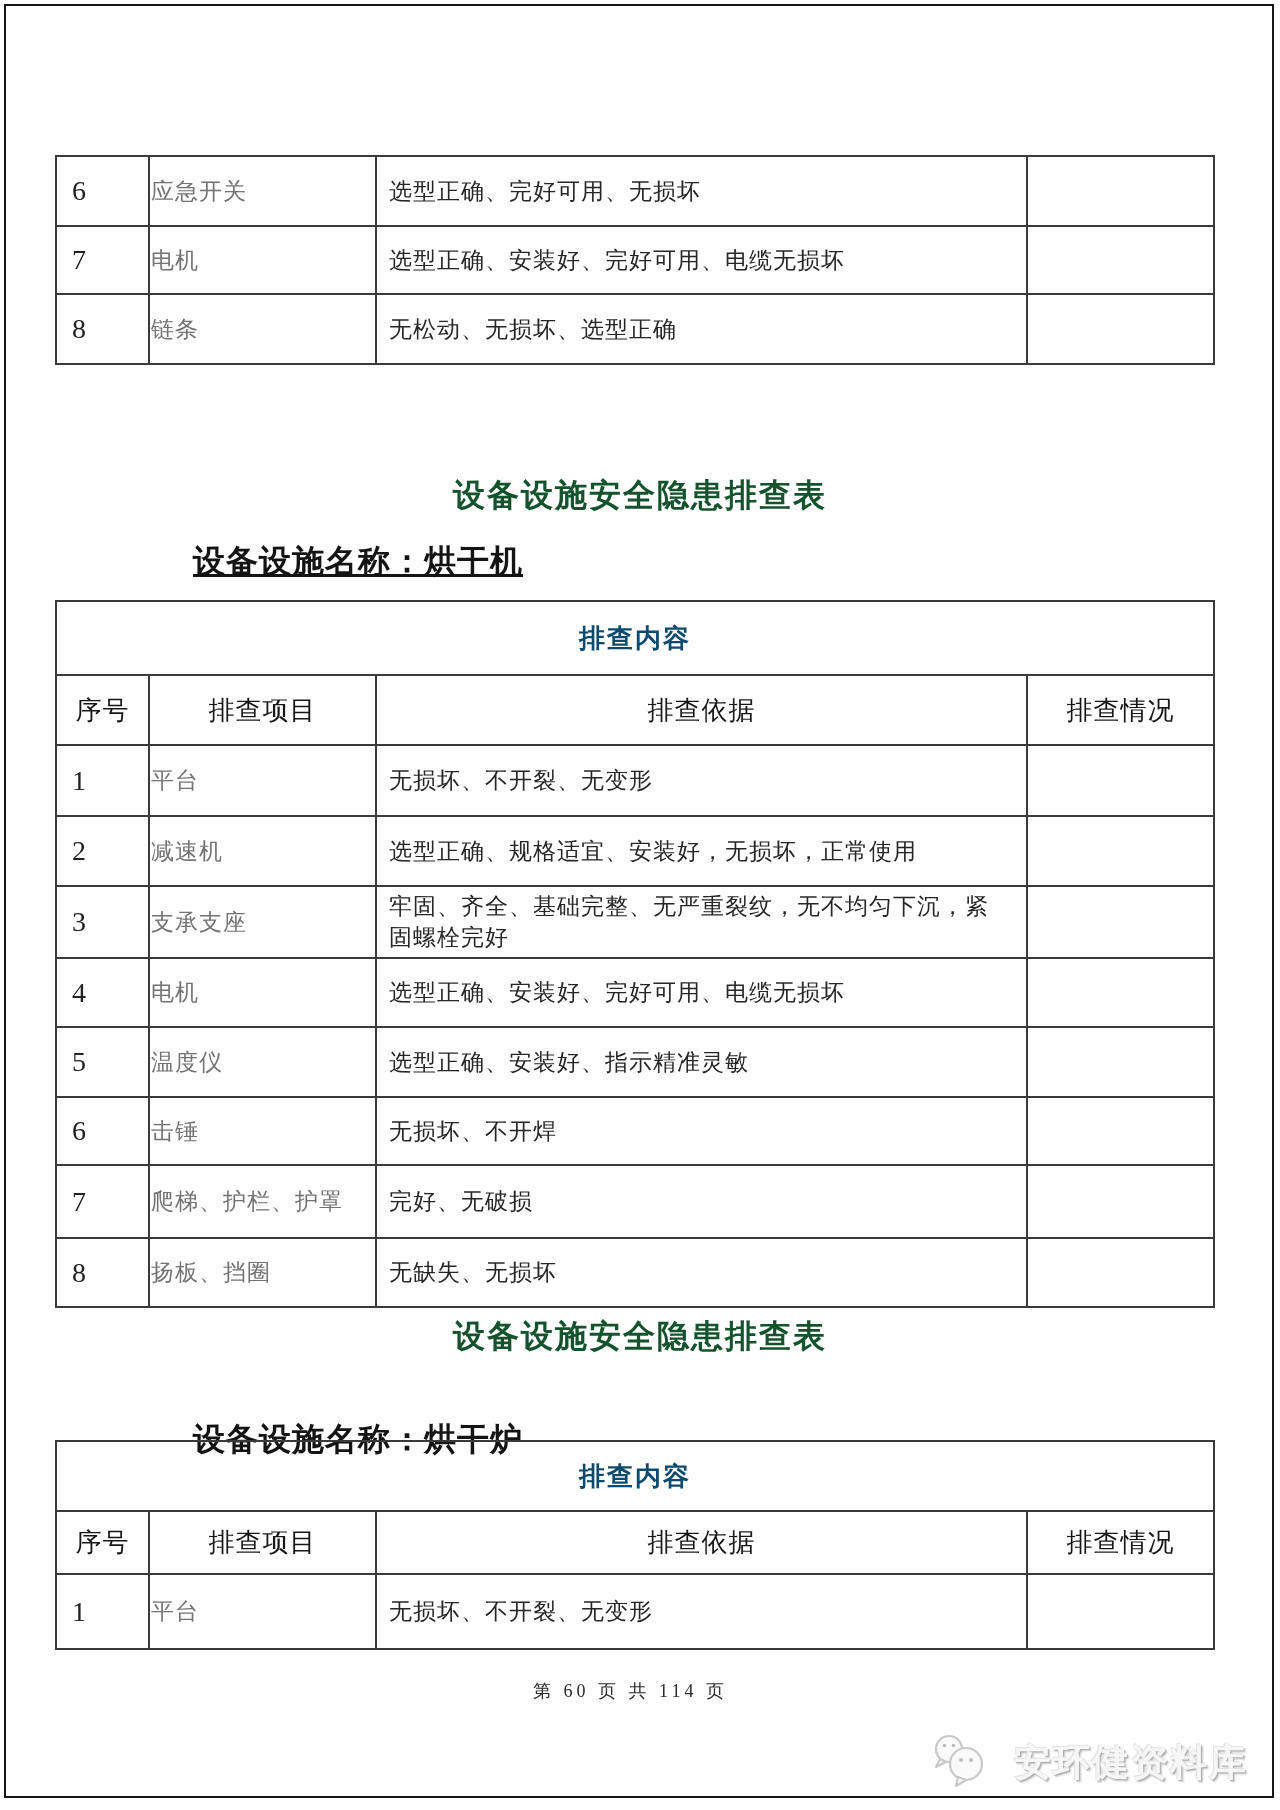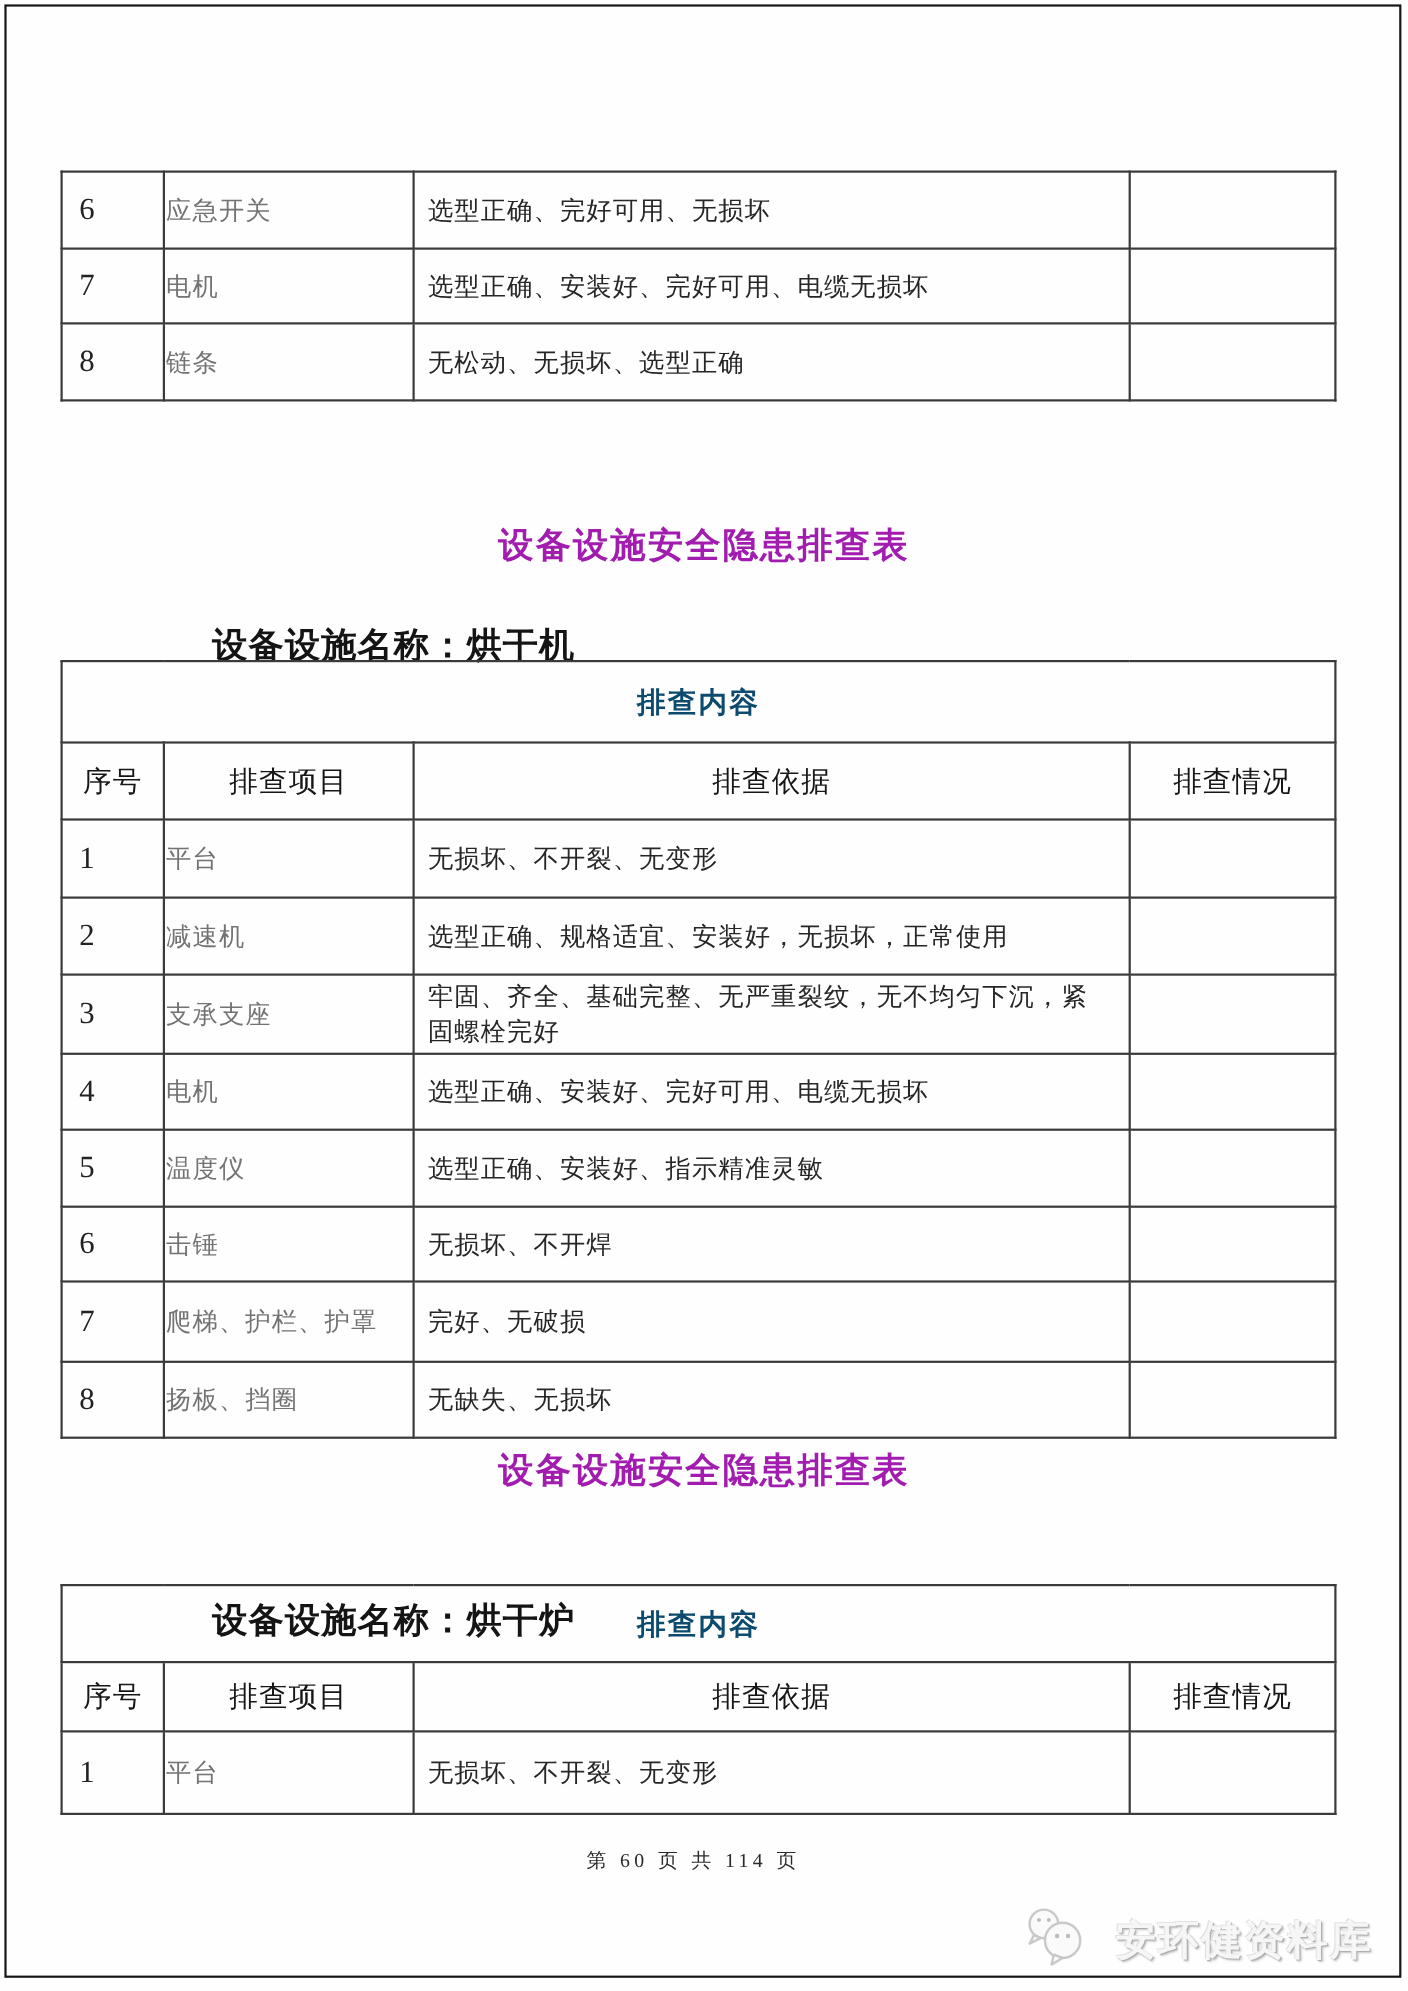--- a/index.html
+++ b/index.html
@@ -24,21 +24,21 @@
   }
   th.colhead {
     font-size:26px; font-weight:normal; letter-spacing:1px; text-align:center; color:#161616;margin-left:21px;
   }
   td.no   { font-size:28px; padding-left:15px; text-align:left; color:#222; }
   td.item { font-size:23px; padding:4px 8px 4px 1px; text-align:left; color:#737373; letter-spacing:1px; }
   td.basis{ font-size:23px; padding:4px 16px 4px 12px; text-align:left; color:#262626; line-height:31px; letter-spacing:1px; }
   td.status{ }
   .doc-title {
     position:absolute; left:0; width:1280px; text-align:center;
-    font-size:32px; font-weight:bold; letter-spacing:2px; color:#a21caf;
+    font-size:32px; font-weight:bold; letter-spacing:2px; color:#14532d;
   }
   .equip-name {
     position:absolute; left:193px;
     font-size:32px; font-weight:bold; letter-spacing:1px; color:#141414;
   }
   .footer {
     position:absolute; left:0; top:1679px; width:1261px; text-align:center;
     font-size:18px; letter-spacing:4px; color:#2a2a2a;
   }
   .watermark {
@@ -81,21 +81,21 @@
       <tr style="height:70px;">
         <td class="no">8</td>
         <td class="item">链条</td>
         <td class="basis">无松动、无损坏、选型正确</td>
         <td class="status"></td>
       </tr>
     </tbody>
   </table>
 
   <div class="doc-title" style="top:474px;">设备设施安全隐患排查表</div>
-  <div class="equip-name" style="top:565px;">设备设施名称：烘干机</div>
+  <div class="equip-name" style="top:540px;text-decoration:underline;">设备设施名称：烘干机</div>
 
   <table class="grid" style="top:600px;">
     <colgroup>
         <col style="width:93px">
         <col style="width:227px">
         <col style="width:651px">
         <col style="width:187px">
       </colgroup>
     <tbody>
       <tr style="height:74px;">
@@ -152,21 +152,21 @@
       <tr style="height:69px;">
         <td class="no">8</td>
         <td class="item">扬板、挡圈</td>
         <td class="basis">无缺失、无损坏</td>
         <td class="status"></td>
       </tr>
     </tbody>
   </table>
 
   <div class="doc-title" style="top:1315px;">设备设施安全隐患排查表</div>
-  <div class="equip-name" style="top:1452px;">设备设施名称：烘干炉</div>
+  <div class="equip-name" style="top:1418px;">设备设施名称：烘干炉</div>
 
   <table class="grid" style="top:1440px;">
     <colgroup>
         <col style="width:93px">
         <col style="width:227px">
         <col style="width:651px">
         <col style="width:187px">
       </colgroup>
     <tbody>
       <tr style="height:70px;">

